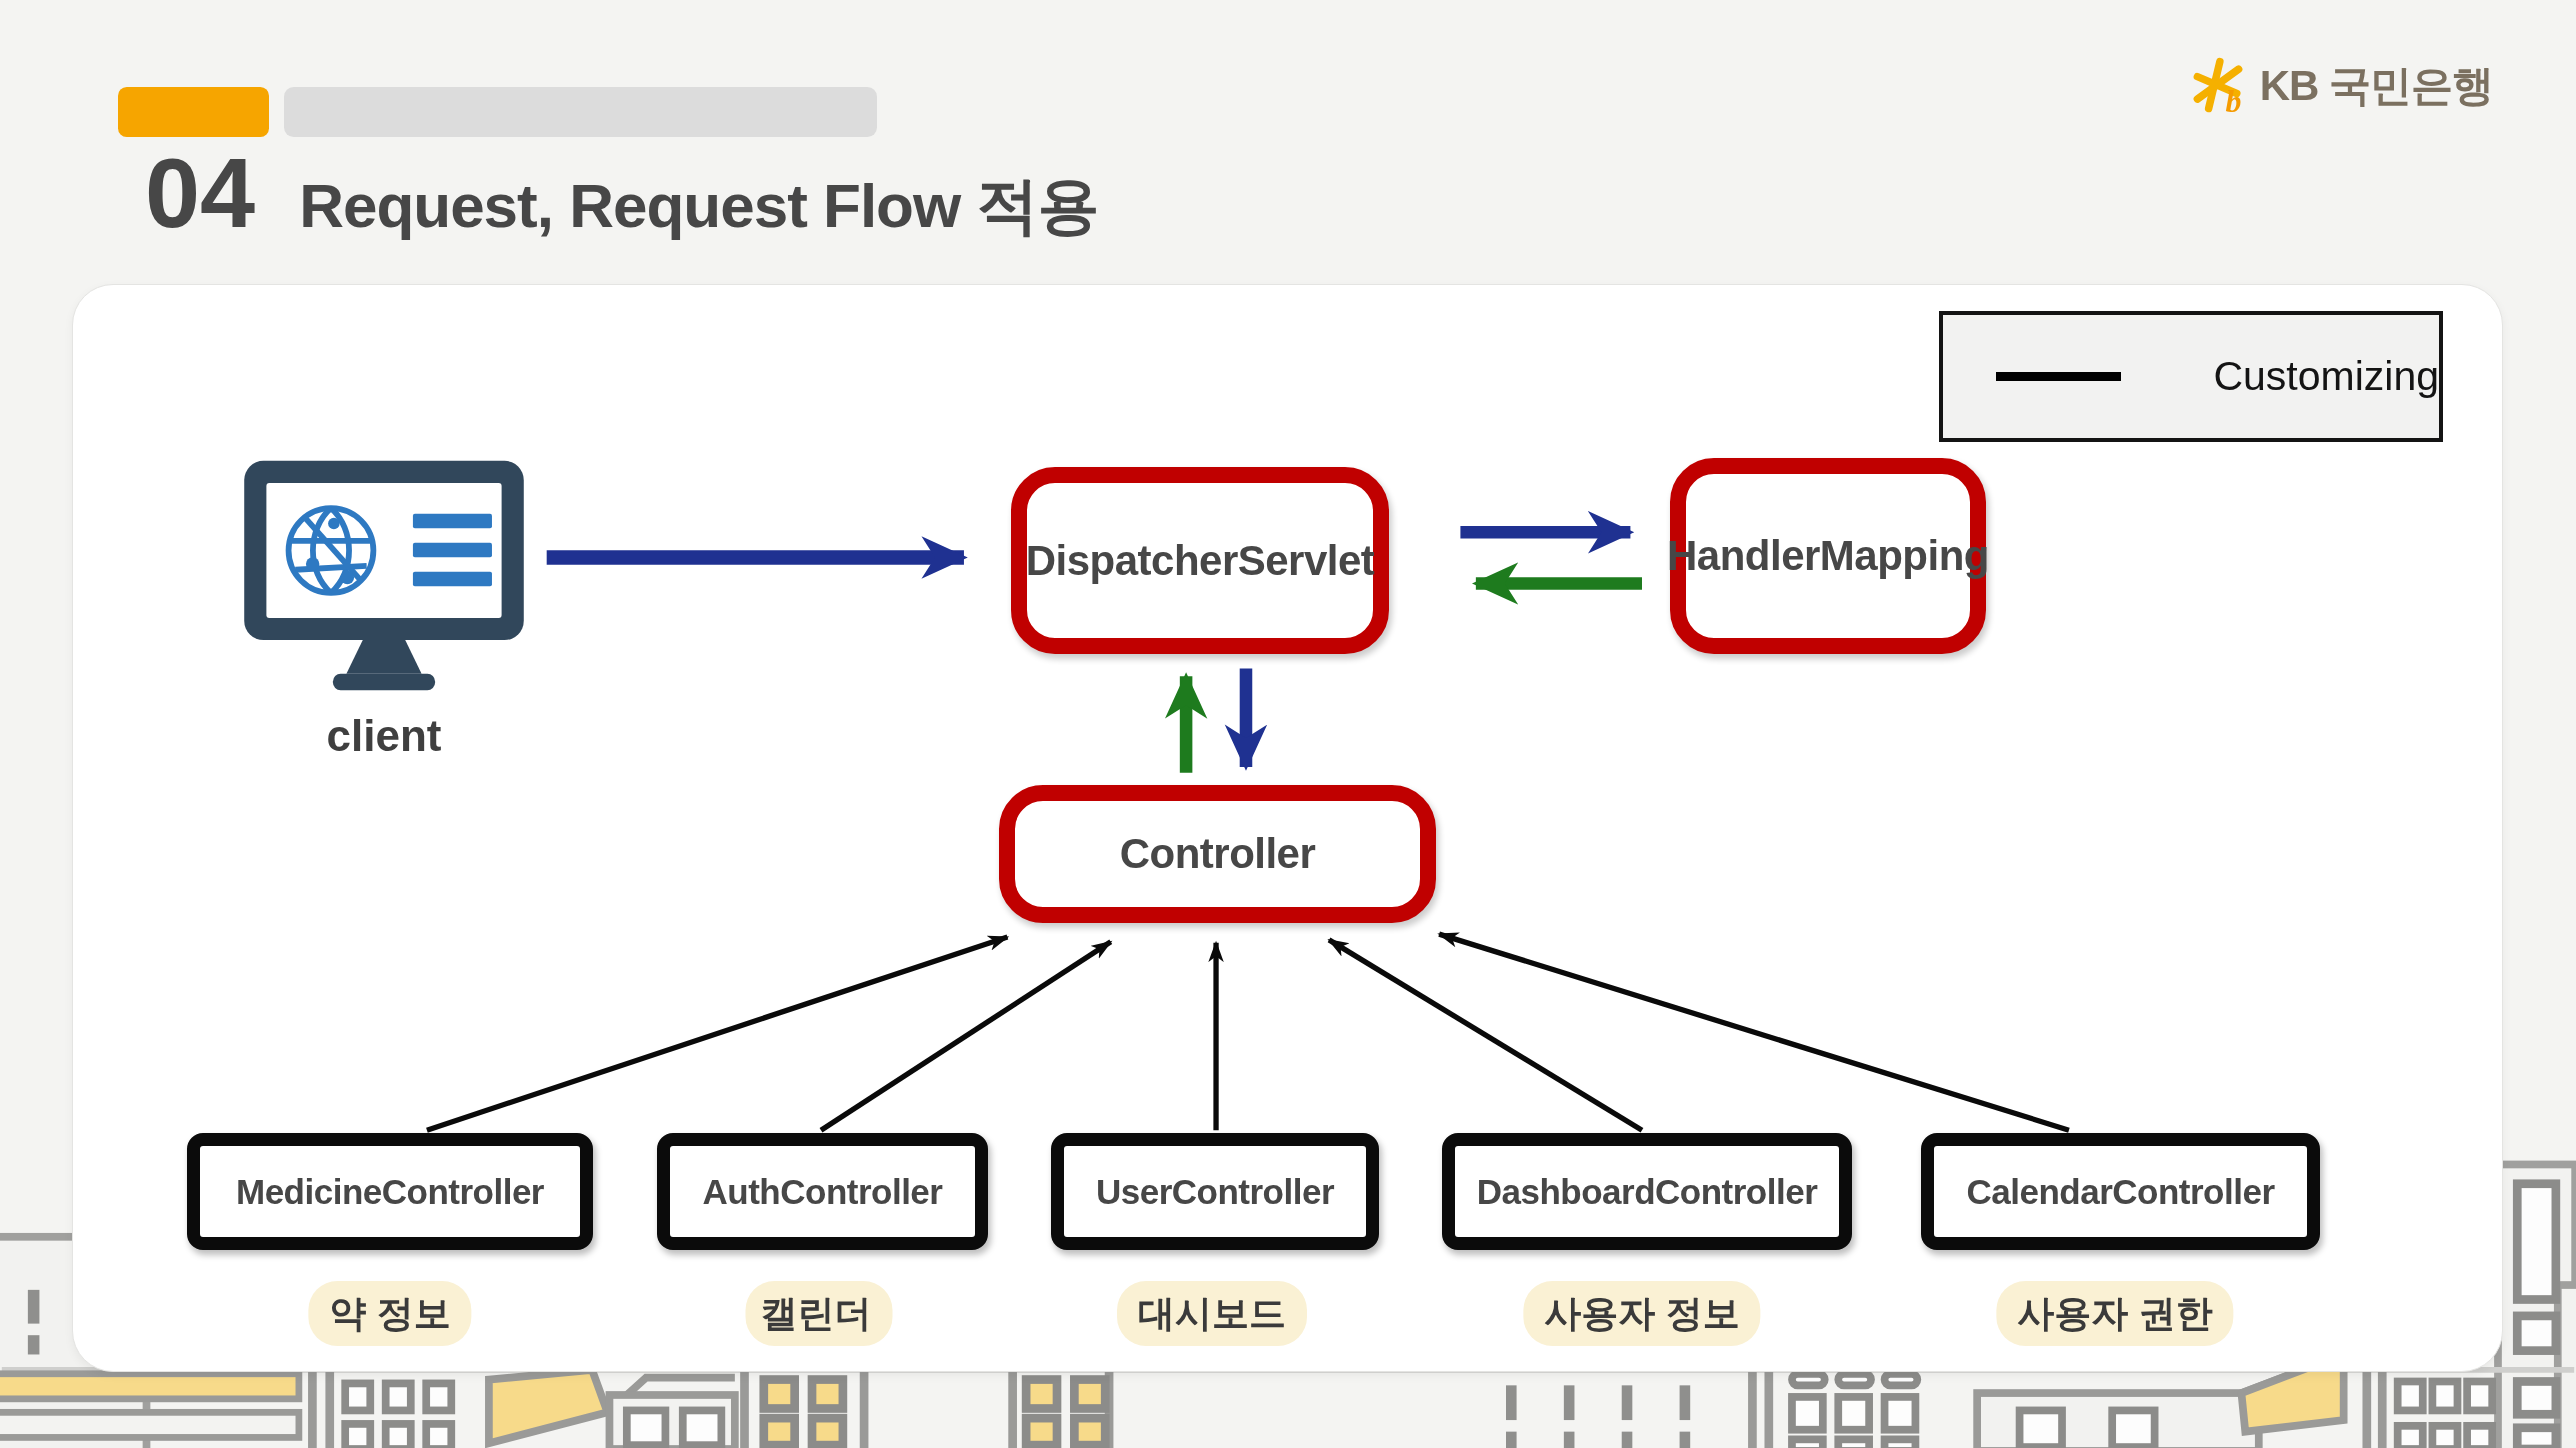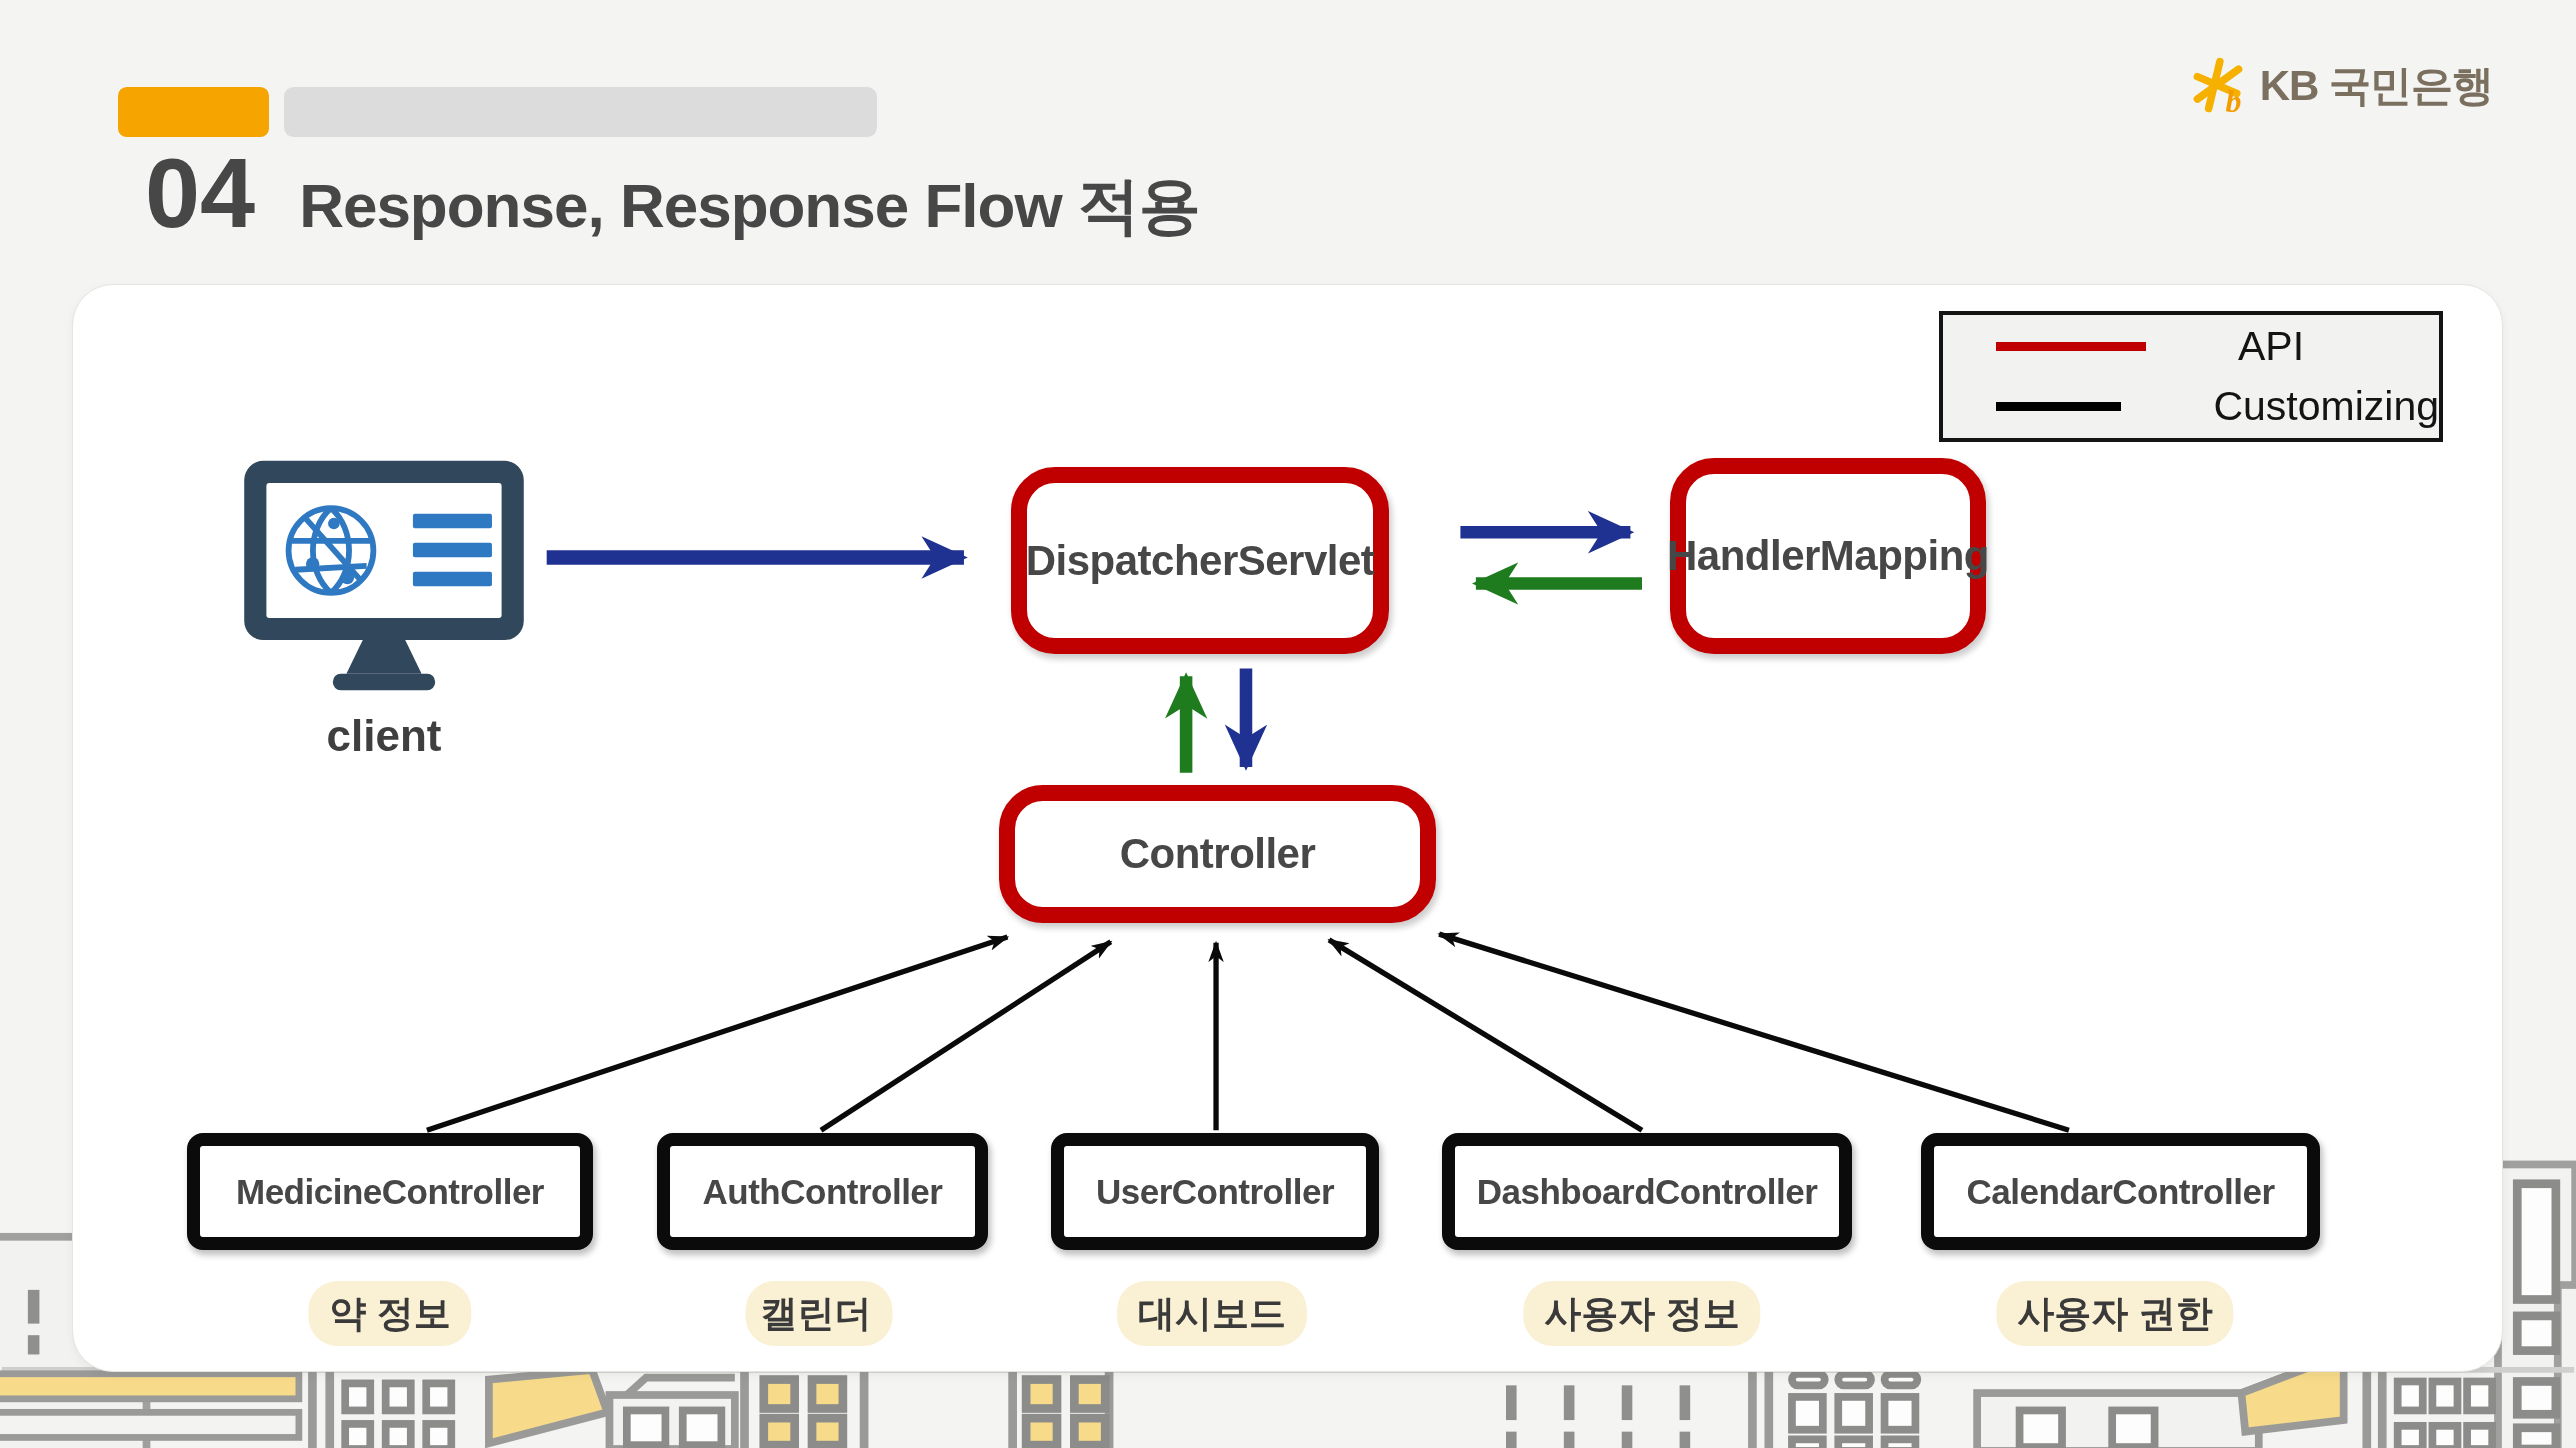--- a/index.html
+++ b/index.html
@@ -192,40 +192,36 @@
     <rect x="2608" y="288" width="40" height="22"></rect>
   </g>
 </svg>
 
 <div class="abs card"></div>
 
 <div class="abs accent-bar"></div>
 <div class="abs gray-bar"></div>
 <div class="abs title-row">
   <span class="slide-number">04</span>
-  <span class="slide-title">Response, Response Flow 적용</span>
+  <span class="slide-title">Request, Request Flow 적용</span>
 </div>
 
 <div class="abs brand">
   <svg width="60" height="60" viewBox="0 0 64 64">
     <g stroke="#F5B000" stroke-width="8" stroke-linecap="round" fill="none">
       <line x1="10" y1="22" x2="52" y2="40"></line>
       <line x1="34" y1="6" x2="22" y2="56"></line>
       <line x1="54" y1="14" x2="10" y2="46"></line>
     </g>
     <text x="40" y="60" font-size="34" font-weight="bold" font-style="italic" fill="#F59B00" font-family="Liberation Serif, serif">b</text>
   </svg>
   <span class="brand-text">KB 국민은행</span>
 </div>
 
 <div class="abs legend">
-  <div class="legend-row">
-    <span class="legend-line red"></span>
-    <span class="legend-label">API</span>
-  </div>
   <div class="legend-row">
     <span class="legend-line black"></span>
     <span class="legend-label">Customizing</span>
   </div>
 </div>
 
 <svg class="abs arrows" viewBox="0 0 2667 1500">
   <defs>
     <marker id="head-blue" markerUnits="userSpaceOnUse" markerWidth="50" markerHeight="46" refX="44" refY="22" orient="auto">
       <path d="M0,0 L48,22 L0,44 L14,22 Z" fill="#1F3191"></path>

